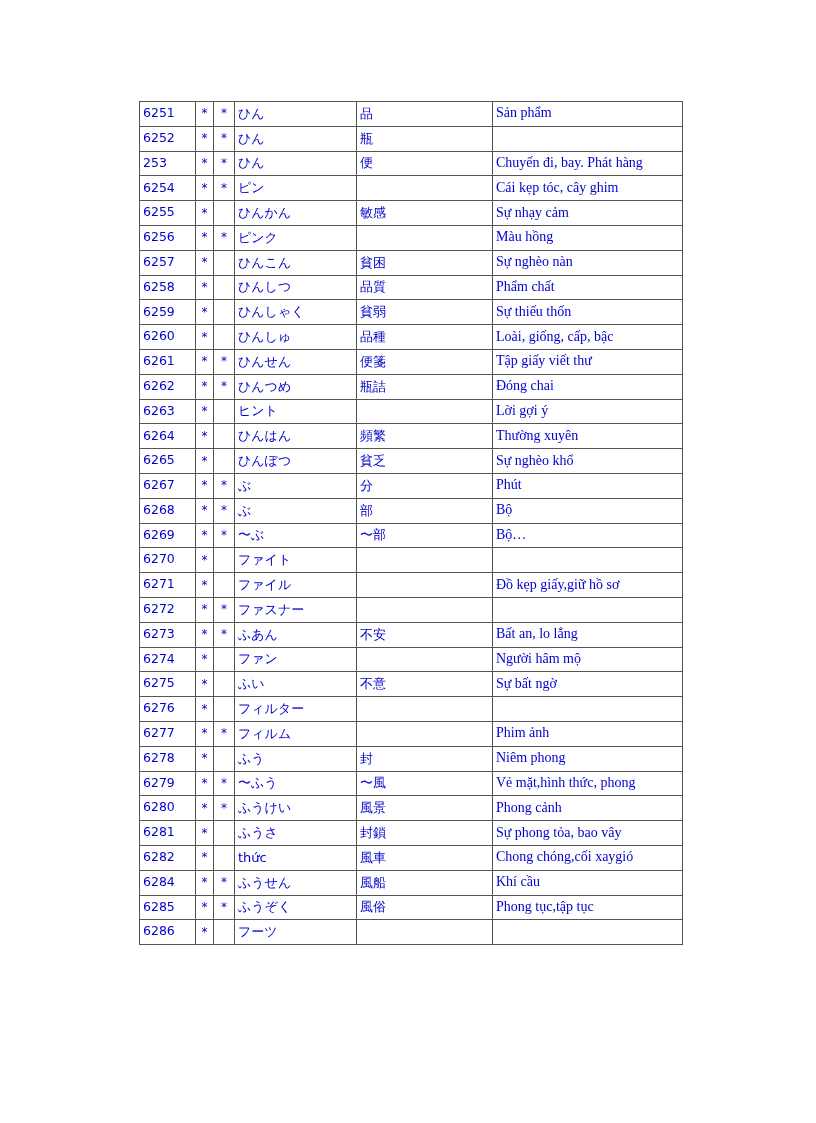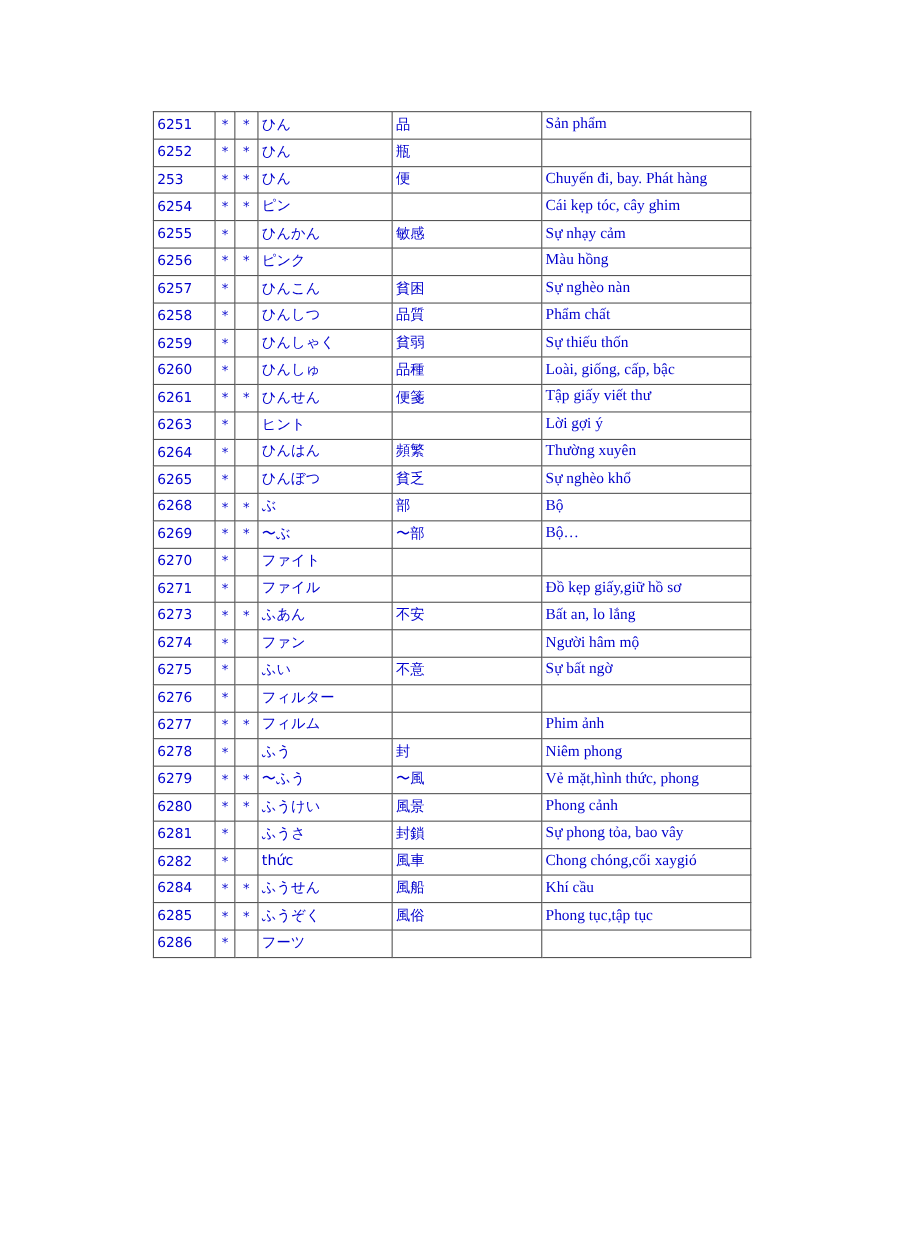--- a/index.html
+++ b/index.html
@@ -170,20 +170,28 @@
         </tr>
         <tr>
           <td class="id">6261</td>
           <td class="mark">*</td>
           <td class="mark">*</td>
           <td class="kana">ひんせん</td>
           <td class="kanji">便箋</td>
           <td class="mean">Tập giấy  viết thư</td>
         </tr>
         <tr>
+          <td class="id">6262</td>
+          <td class="mark">*</td>
+          <td class="mark">*</td>
+          <td class="kana">ひんつめ</td>
+          <td class="kanji">瓶詰</td>
+          <td class="mean">Đóng chai</td>
+        </tr>
+        <tr>
           <td class="id">6263</td>
           <td class="mark">*</td>
           <td class="mark"></td>
           <td class="kana">ヒント</td>
           <td class="kanji"></td>
           <td class="mean">Lời gợi ý</td>
         </tr>
         <tr>
           <td class="id">6264</td>
           <td class="mark">*</td>
@@ -194,20 +202,28 @@
         </tr>
         <tr>
           <td class="id">6265</td>
           <td class="mark">*</td>
           <td class="mark"></td>
           <td class="kana">ひんぼつ</td>
           <td class="kanji">貧乏</td>
           <td class="mean">Sự nghèo khổ</td>
         </tr>
         <tr>
+          <td class="id">6267</td>
+          <td class="mark">*</td>
+          <td class="mark">*</td>
+          <td class="kana">ぶ</td>
+          <td class="kanji">分</td>
+          <td class="mean">Phút</td>
+        </tr>
+        <tr>
           <td class="id">6268</td>
           <td class="mark">*</td>
           <td class="mark">*</td>
           <td class="kana">ぶ</td>
           <td class="kanji">部</td>
           <td class="mean">Bộ</td>
         </tr>
         <tr>
           <td class="id">6269</td>
           <td class="mark">*</td>
@@ -224,20 +240,28 @@
           <td class="kanji"></td>
           <td class="mean"></td>
         </tr>
         <tr>
           <td class="id">6271</td>
           <td class="mark">*</td>
           <td class="mark"></td>
           <td class="kana">ファイル</td>
           <td class="kanji"></td>
           <td class="mean">Đồ kẹp giấy,giữ  hồ sơ</td>
+        </tr>
+        <tr>
+          <td class="id">6272</td>
+          <td class="mark">*</td>
+          <td class="mark">*</td>
+          <td class="kana">ファスナー</td>
+          <td class="kanji"></td>
+          <td class="mean"></td>
         </tr>
         <tr>
           <td class="id">6273</td>
           <td class="mark">*</td>
           <td class="mark">*</td>
           <td class="kana">ふあん</td>
           <td class="kanji">不安</td>
           <td class="mean">Bất an, lo lắng</td>
         </tr>
         <tr>

